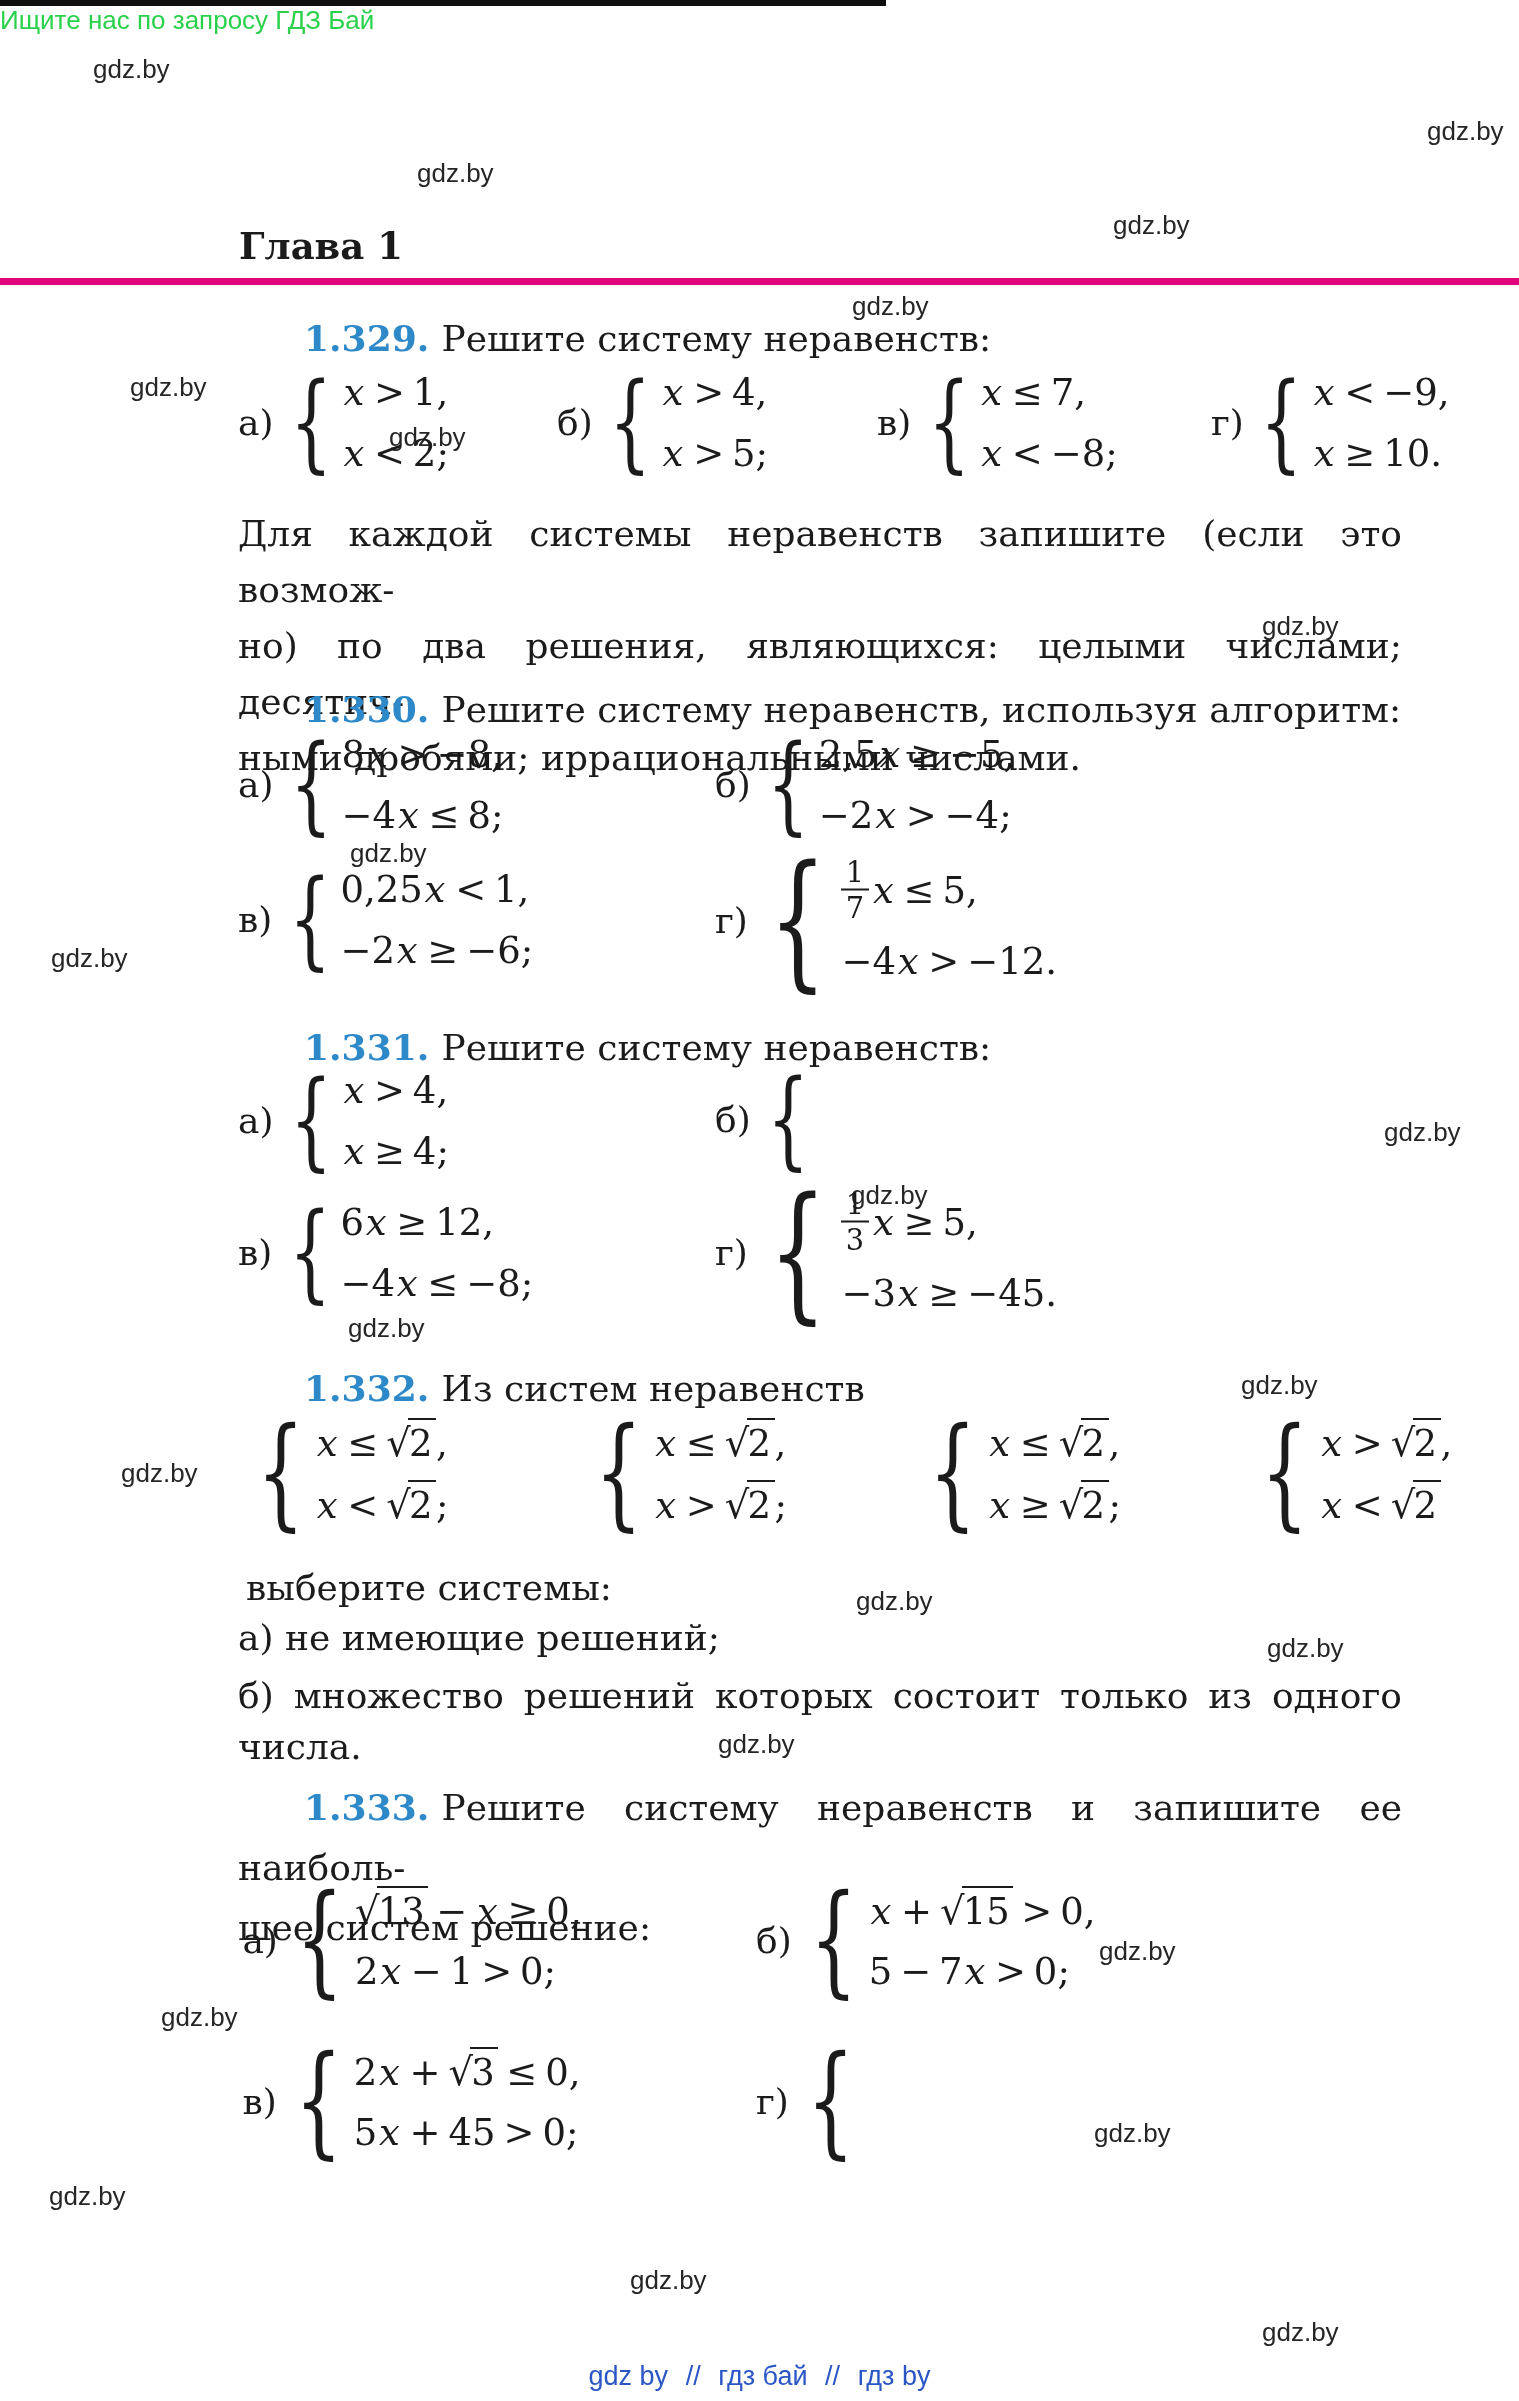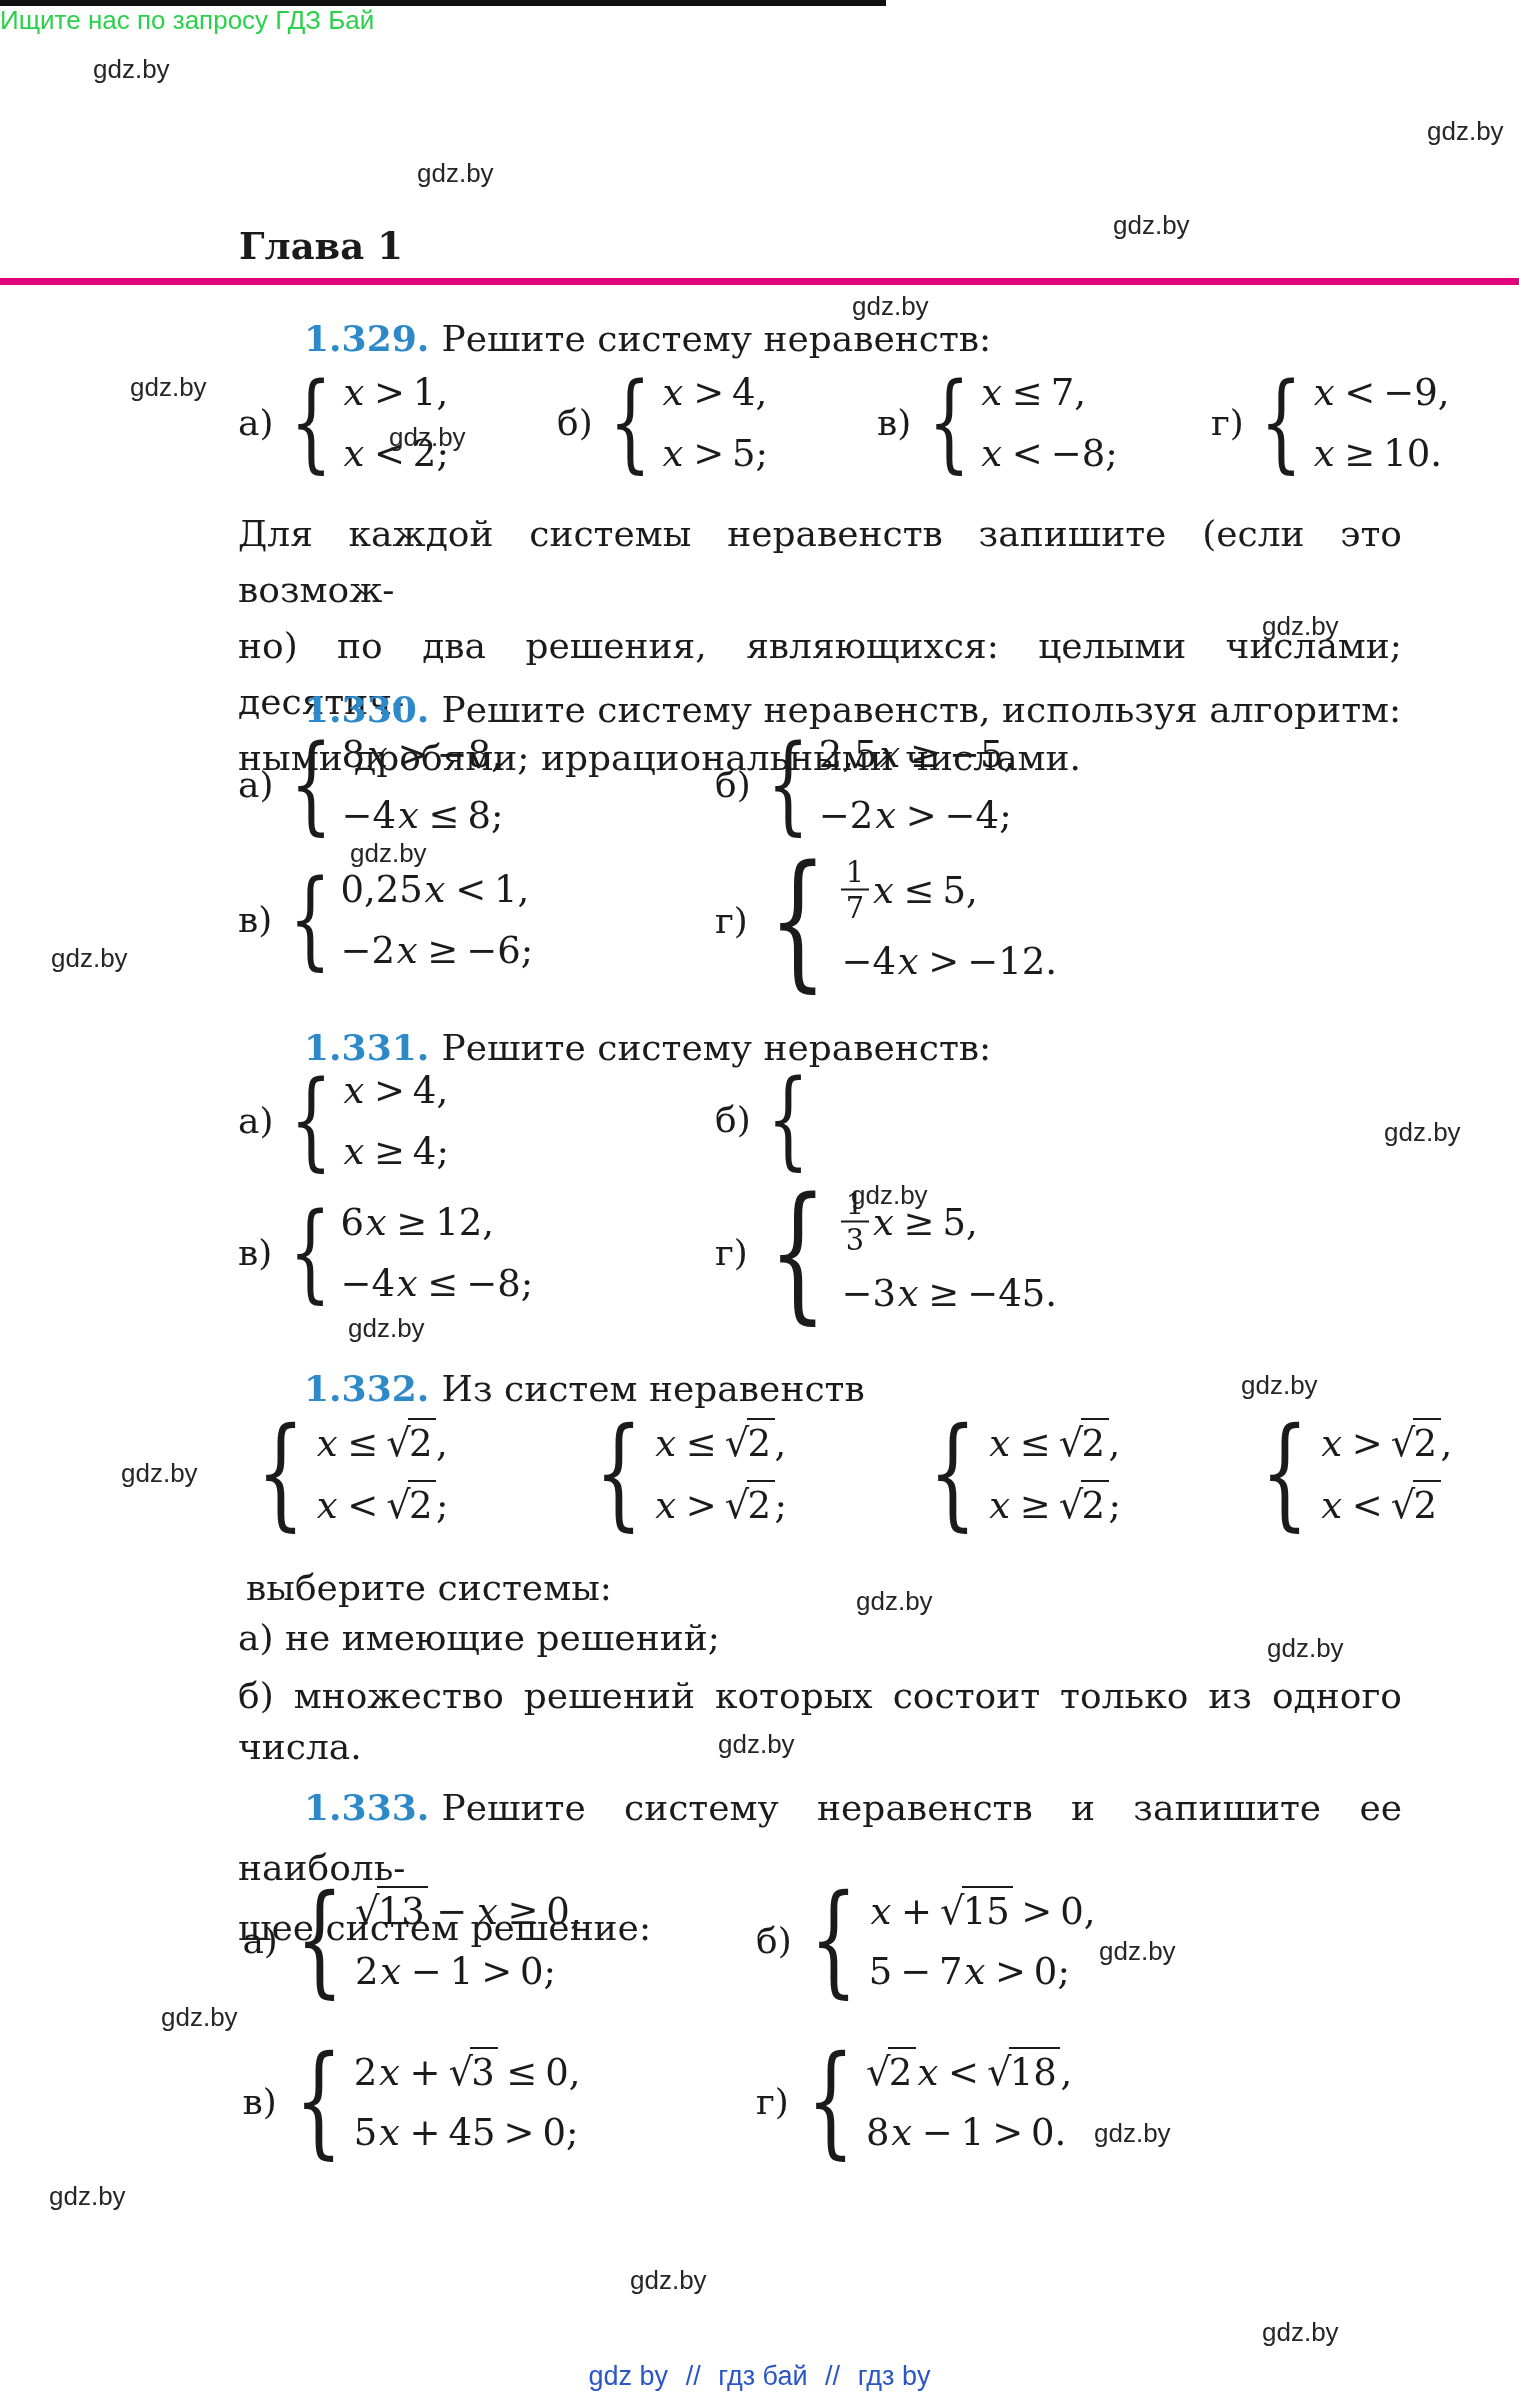--- a/index.html
+++ b/index.html
@@ -265,24 +265,20 @@
       <span class="syslabel">в)</span>
       <span class="brace">{</span>
       <span class="lines">
         <span class="mline"><span class="mtxt">2</span><span class="mvar">x</span><span class="mop">+</span><span class="sqrt"><span class="rsign">√</span><span class="rad">3</span></span><span class="mop">≤</span><span class="mtxt">0,</span></span>
         <span class="mline"><span class="mtxt">5</span><span class="mvar">x</span><span class="mop">+</span><span class="mtxt">45</span><span class="mop">&gt;</span><span class="mtxt">0;</span></span>
       </span>
     </div>
     <div class="system mid" style="left:518px;top:2044px">
       <span class="syslabel">г)</span>
       <span class="brace">{</span>
-      <span class="lines">
-        <span class="mline"><span class="sqrt"><span class="rsign">√</span><span class="rad">2</span></span><span class="mvar">x</span><span class="mop">&lt;</span><span class="sqrt"><span class="rsign">√</span><span class="rad">18</span></span><span class="mtxt">,</span></span>
-        <span class="mline"><span class="mtxt">8</span><span class="mvar">x</span><span class="mop">−</span><span class="mtxt">1</span><span class="mop">&gt;</span><span class="mtxt">0.</span></span>
-      </span>
     </div>
 
   </div>
 
   <div class="footer">
     <span class="flink">gdz by</span><span class="fsep">//</span><span class="flink">гдз бай</span><span class="fsep">//</span><span class="flink">гдз by</span>
   </div>
 
 </div>
 

